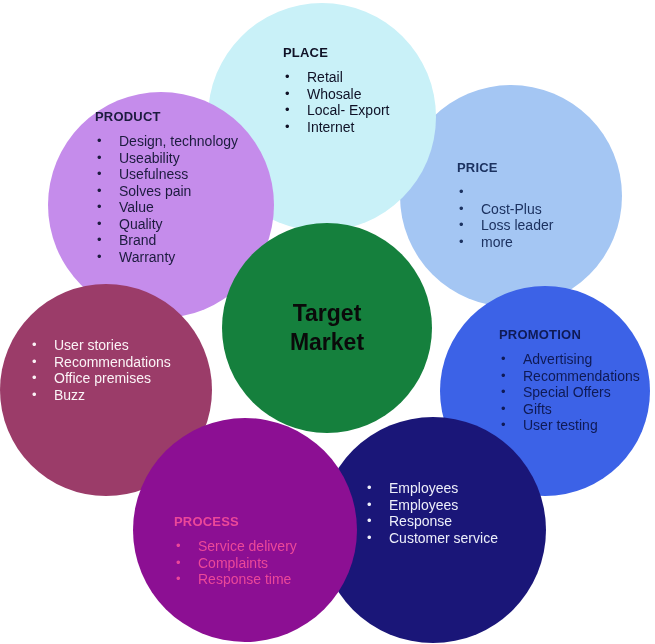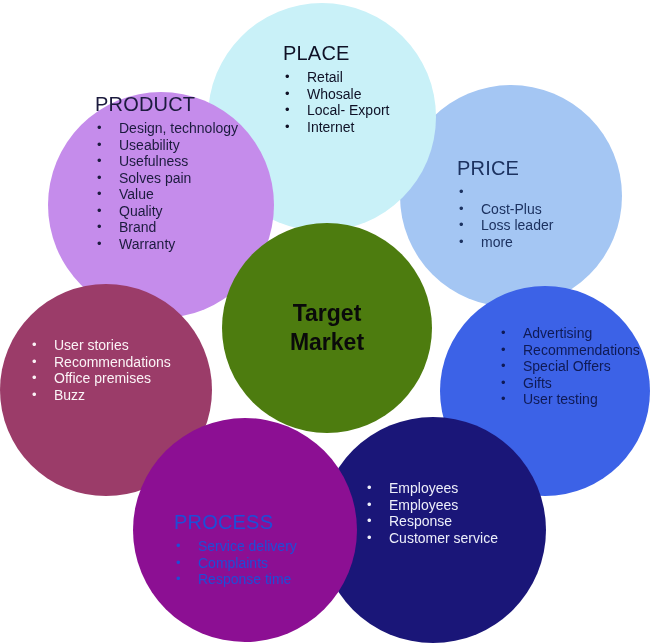--- a/index.html
+++ b/index.html
@@ -13,27 +13,27 @@
   #c-place     {left:208px;top:3px;width:228px;height:228px;z-index:2;}
   #c-product   {left:48px;top:92px;width:226px;height:226px;z-index:3;}
   #c-promotion {left:440px;top:286px;width:210px;height:210px;z-index:4;}
   #c-physical  {left:0px;top:284px;width:212px;height:212px;z-index:5;}
   #c-people    {left:320px;top:417px;width:226px;height:226px;z-index:6;}
   #c-process   {left:133px;top:418px;width:224px;height:224px;z-index:7;}
   #c-center    {left:222px;top:223px;width:210px;height:210px;z-index:8;
                 display:flex;align-items:center;justify-content:center;text-align:center;}
 
   .text-block{position:absolute;z-index:9;}
-  .head{font-size:20px;font-weight:normal;line-height:20px;margin:0 0 6px 0;letter-spacing:.2px;}
+  .head{font-size:13px;font-weight:bold;line-height:20px;margin:0 0 6px 0;letter-spacing:.2px;}
   ul.items{list-style:none;margin:0;padding:0 0 0 2px;}
   ul.items li{display:flex;font-size:14px;line-height:16.5px;}
   ul.items .b{width:22px;flex:0 0 22px;font-size:13px;}
 
   #t-place     {left:283px;top:43px;}
-  #t-product   {left:95px;top:94px;}
+  #t-product   {left:95px;top:107px;}
   #t-price     {left:457px;top:158px;}
   #t-promotion {left:499px;top:325px;}
   #t-physical  {left:30px;top:337px;}
   #t-people    {left:365px;top:480px;}
   #t-process   {left:174px;top:512px;}
 
   .center-label{font-size:23px;font-weight:bold;line-height:29px;}
 </style>
 </head>
 <body>
@@ -41,21 +41,21 @@
 <div id="canvas" style="background: rgb(255, 255, 255);">
 
   <div class="circle" id="c-price" style="background: rgb(164, 198, 243);"></div>
   <div class="circle" id="c-place" style="background: rgb(201, 241, 248);"></div>
   <div class="circle" id="c-product" style="background: rgb(197, 140, 235);"></div>
   <div class="circle" id="c-promotion" style="background: rgb(60, 98, 231);"></div>
   <div class="circle" id="c-physical" style="background: rgb(155, 60, 105);"></div>
   <div class="circle" id="c-people" style="background: rgb(26, 22, 120);"></div>
   <div class="circle" id="c-process" style="background: rgb(140, 15, 147);"></div>
 
-  <div class="circle" id="c-center" style="background: #4d7c0f; color: rgb(10, 10, 10);">
+  <div class="circle" id="c-center" style="background: #15803d; color: rgb(10, 10, 10);">
     <div class="center-label">
       <div>Target</div>
       <div>Market</div>
     </div>
   </div>
 
   <div class="text-block" id="t-place" style="color: rgb(15, 17, 38);">
     <div class="head">PLACE</div>
     <ul class="items">
       <li>
@@ -92,20 +92,21 @@
           <span>Loss leader</span>
         </li>
       <li>
           <span class="b">•</span>
           <span>more</span>
         </li>
     </ul>
   </div>
 
   <div class="text-block" id="t-promotion" style="color: rgb(15, 26, 85);">
+    <div class="head">PROMOTION</div>
     <ul class="items">
       <li>
           <span class="b">•</span>
           <span>Advertising</span>
         </li>
       <li>
           <span class="b">•</span>
           <span>Recommendations</span>
         </li>
       <li>
@@ -137,21 +138,21 @@
           <span class="b">•</span>
           <span>Response</span>
         </li>
       <li>
           <span class="b">•</span>
           <span>Customer service</span>
         </li>
     </ul>
   </div>
 
-  <div class="text-block" id="t-process" style="color: #1d4ed8;">
+  <div class="text-block" id="t-process" style="color: #ec4899;">
     <div class="head">PROCESS</div>
     <ul class="items">
       <li>
           <span class="b">•</span>
           <span>Service delivery</span>
         </li>
       <li>
           <span class="b">•</span>
           <span>Complaints</span>
         </li>

